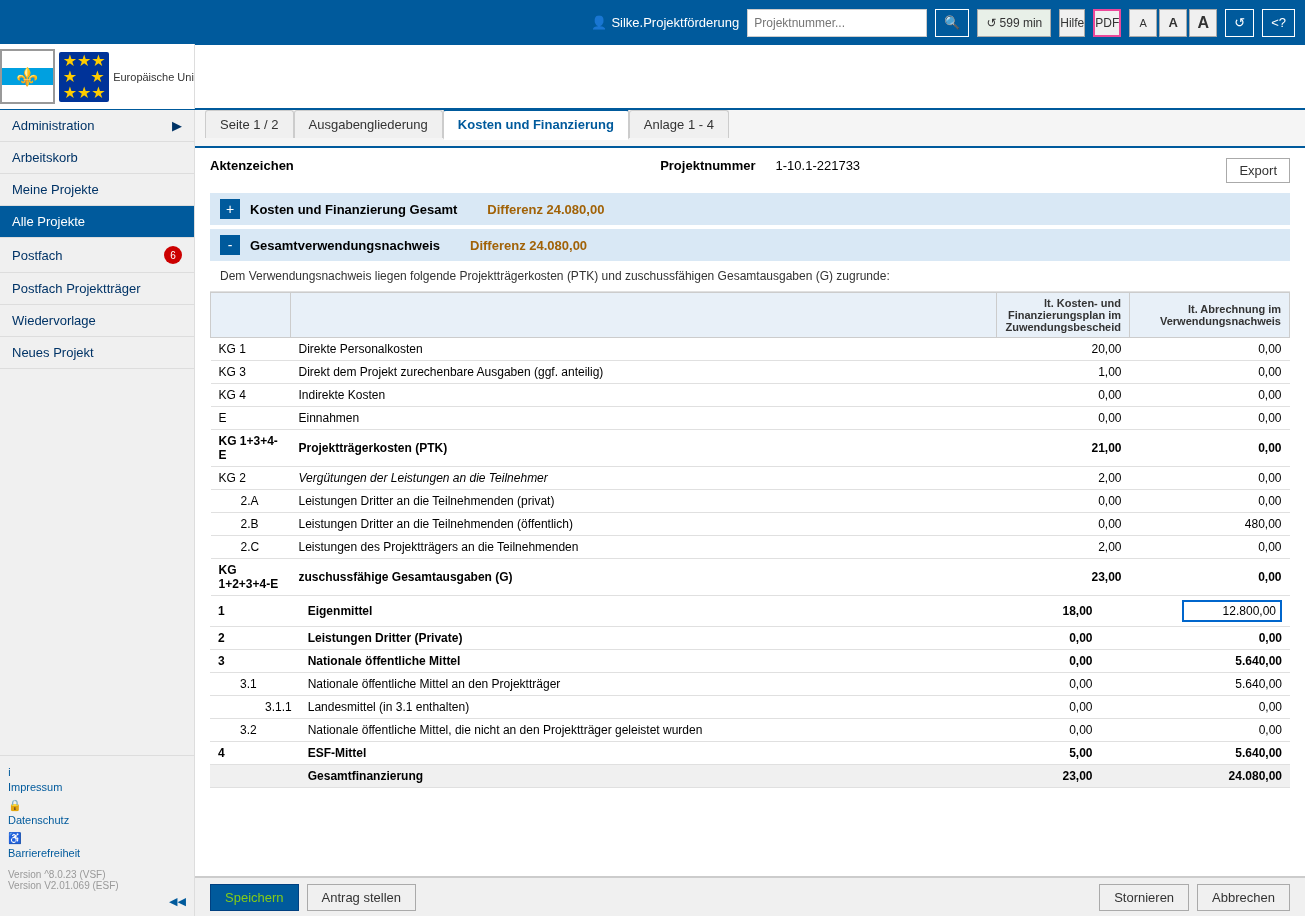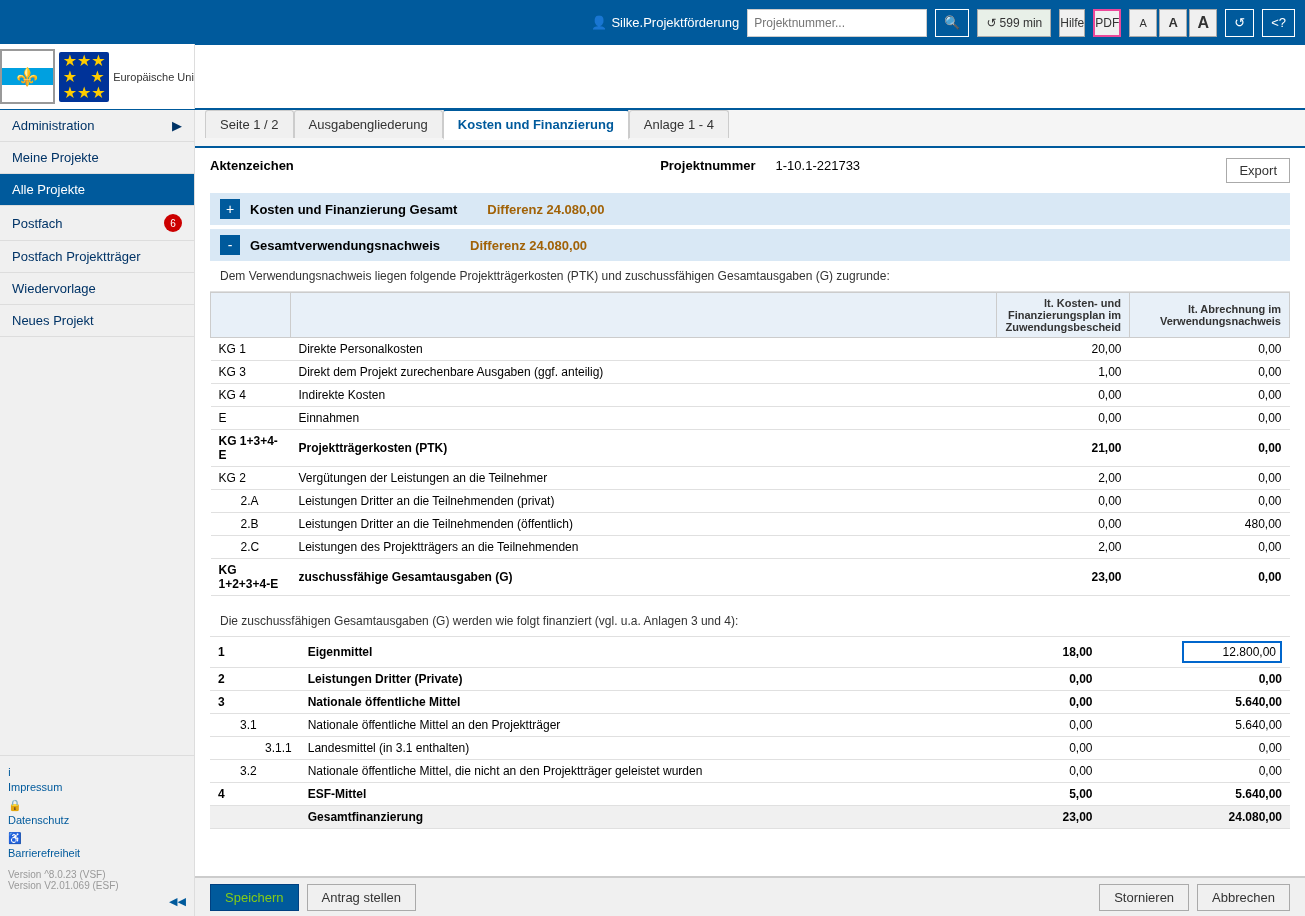--- a/index.html
+++ b/index.html
@@ -379,20 +379,23 @@
 </div>
 
 <div class="main-layout">
 
   <div class="sidebar">
     <div class="sidebar-item">
       <span>Administration</span>
       <span>▶</span>
     </div>
     <div class="sidebar-item">
+      <span>Arbeitskorb</span>
+    </div>
+    <div class="sidebar-item">
       <span>Meine Projekte</span>
     </div>
     <div class="sidebar-item active">
       <span>Alle Projekte</span>
     </div>
     <div class="sidebar-item">
       <span>Postfach</span>
       <span class="badge">6</span>
     </div>
     <div class="sidebar-item">
@@ -509,21 +512,21 @@
     <td class="right" style="font-weight:normal;">0,00</td>
   </tr>
             <tr>
     <td style="padding-left:8px;font-weight:bold;">KG 1+3+4-E</td>
     <td style="font-weight:bold;">Projektträgerkosten (PTK)</td>
     <td class="right" style="font-weight:bold;">21,00</td>
     <td class="right" style="font-weight:bold;">0,00</td>
   </tr>
             <tr>
     <td style="padding-left:8px;font-weight:normal;">KG 2</td>
-    <td style="font-weight:normal;">Vergütungen der Leistungen an die Teilnehmer</td>
+    <td style="font-weight:normal;font-style:italic;">Vergütungen der Leistungen an die Teilnehmer</td>
     <td class="right" style="font-weight:normal;">2,00</td>
     <td class="right" style="font-weight:normal;">0,00</td>
   </tr>
             <tr>
     <td style="padding-left:30px;font-weight:normal;">2.A</td>
     <td style="font-weight:normal;">Leistungen Dritter an die Teilnehmenden (privat)</td>
     <td class="right" style="font-weight:normal;">0,00</td>
     <td class="right" style="font-weight:normal;">0,00</td>
   </tr>
             <tr>
@@ -540,23 +543,20 @@
   </tr>
             <tr>
     <td style="padding-left:8px;font-weight:bold;">KG 1+2+3+4-E</td>
     <td style="font-weight:bold;margin-top:36px;">zuschussfähige Gesamtausgaben (G)</td>
     <td class="right" style="font-weight:bold;">23,00</td>
     <td class="right" style="font-weight:bold;">0,00</td>
   </tr>
           </tbody>
       </table>
 
-      <div class="text-block" style="margin-top:10px;">
-        <span>Die zuschussfähigen Gesamtausgaben (G) werden wie folgt finanziert (vgl. u.a. Anlagen 3 und 4):</span>
-      </div>
 
       <table class="data-table">
         <tbody id="finanzierung-tbody">
         <tr>
     <td style="padding-left:8px;font-weight:bold;width:80px;">1</td>
     <td style="font-weight:bold;">Eigenmittel</td>
     <td class="right" style="font-weight:bold;width:130px;">18,00</td>
     <td class="right"><input class="input-field" type="text" value="12.800,00" style=""></td>
   </tr>
             <tr>

